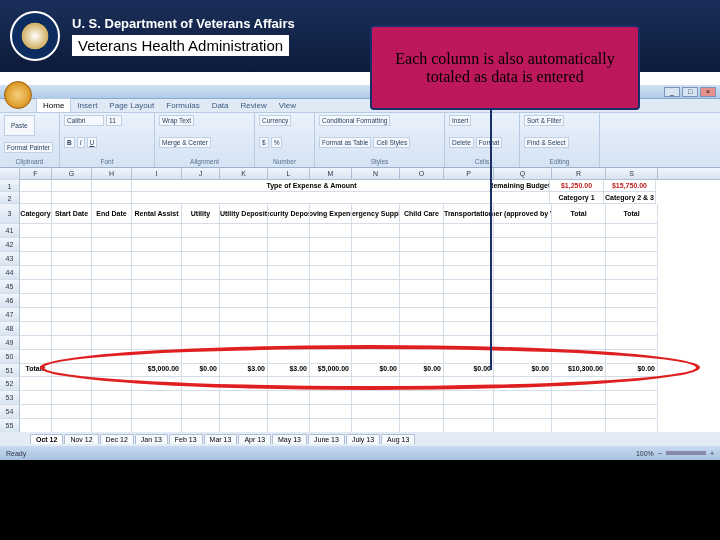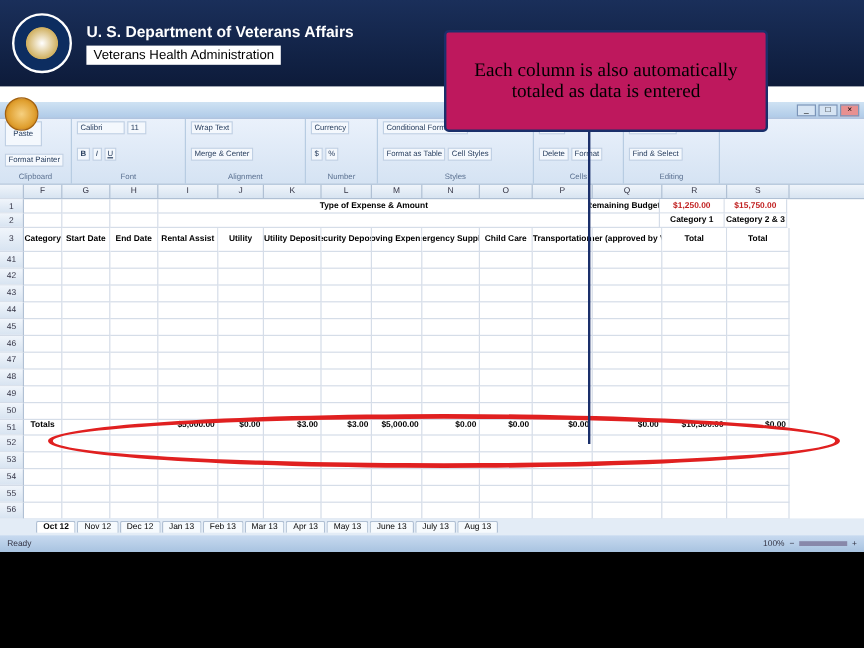--- a/index.html
+++ b/index.html
@@ -1,21 +1,21 @@
 <!DOCTYPE html>
 <html><head>
 <meta charset="utf-8">
 <style>
   * { box-sizing: border-box; margin: 0; padding: 0; }
   body { width: 720px; height: 540px; font-family: Arial, sans-serif; background: #fff; overflow: hidden; position: relative; }
   .header { background: linear-gradient(#1a2f5a, #0d1b3a); height: 72px; display: flex; align-items: center; padding: 0 10px; }
   .seal { width: 50px; height: 50px; border-radius: 50%; background: radial-gradient(#fff,#d0b060 40%,#0d2d60 42%); border: 2px solid #fff; margin-right: 12px; }
   .header-text { color: #fff; }
   .header-line1 { font-size: 13px; font-weight: bold; }
-  .header-line2 { background: #fff; color: #000; font-size: 11px; padding: 2px 6px; margin-top: 4px; display: inline-block; }
+  .header-line2 { background: #fff; color: #000; font-size: 15px; padding: 2px 6px; margin-top: 4px; display: inline-block; }
   .callout { position: absolute; top: 25px; left: 370px; width: 270px; height: 85px; background: #be185d; border: 2px solid #1a2f6a; border-radius: 4px; display: flex; align-items: center; justify-content: center; text-align: center; font-family: "Times New Roman", serif; font-size: 16px; padding: 17px; z-index: 50; }
   .callout-line { position: absolute; top: 110px; left: 490px; width: 2px; height: 260px; background: #1a2f6a; z-index: 45; }
   .excel-shell { position: absolute; top: 85px; left: 0; width: 720px; }
   .excel-title { height: 14px; background: linear-gradient(#cfe2f3,#b0cbe8); border-bottom: 1px solid #8aa9d0; display:flex; align-items:center; }
   .window-btns { margin-left:auto; display:flex; gap:2px; padding-right:4px;}
   .window-btns span{width:16px;height:10px;background:#d6e4f3;border:1px solid #7a94b8;font-size:7px;text-align:center;line-height:8px;}
   .window-btns .close{background:#e89090;}
   .ribbon-tabs { height: 14px; background: #dfeaf5; font-size: 8px; display: flex; align-items: flex-end; padding-left: 4px; gap: 0; border-bottom:1px solid #b7cce2;}
   .orb { width: 28px; height: 28px; border-radius: 50%; background: radial-gradient(#f6d080,#e0a030 60%,#b06000); border:1px solid #a06010; position:absolute; top:-4px; left:4px; z-index:5;}
   .ribbon-tab { padding: 2px 6px; color:#3b5a82; }
@@ -66,20 +66,30 @@
 <div class="excel-shell">
   <div class="excel-title">
     <div class="orb"></div>
     <div style="width:36px"></div>
     <div class="window-btns">
       <span>_</span>
       <span>□</span>
       <span class="close">×</span>
     </div>
   </div>
+  <div class="ribbon-tabs">
+    <div style="width:32px"></div>
+    <div class="ribbon-tab active">Home</div>
+    <div class="ribbon-tab">Insert</div>
+    <div class="ribbon-tab">Page Layout</div>
+    <div class="ribbon-tab">Formulas</div>
+    <div class="ribbon-tab">Data</div>
+    <div class="ribbon-tab">Review</div>
+    <div class="ribbon-tab">View</div>
+  </div>
   <div class="ribbon">
     <div class="ribbon-group" style="width:60px">
       <div class="rg-row">
           <span class="rbtn" style="padding:6px">Paste</span>
         </div>
       <div class="rg-row">
           <span class="rbtn">Format Painter</span>
         </div>
       <div class="label">Clipboard</div>
     </div>

